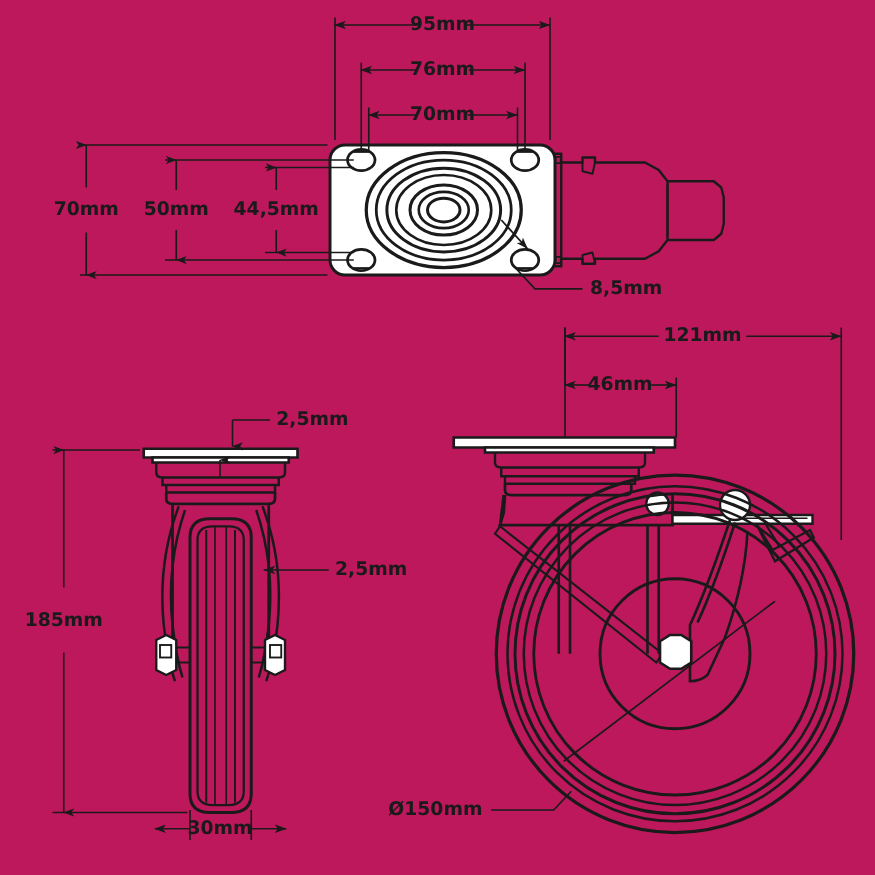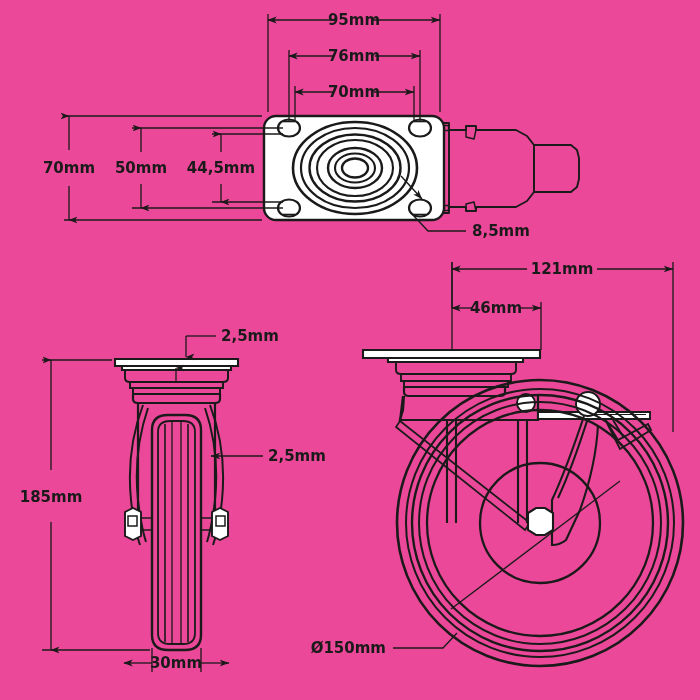--- a/index.html
+++ b/index.html
@@ -1,17 +1,17 @@
 <!DOCTYPE html>
 <html><head>
 <meta charset="utf-8">
 <style>
   html,body{margin:0;padding:0;background:#ffffff;}
   #root{
-    position:relative;width:700px;height:700px;background:#ec4899;
+    position:relative;width:700px;height:700px;background:#be185d;
     font-family:"DejaVu Sans","Liberation Sans",sans-serif;
     overflow:hidden;
   }
   svg{display:block;}
   .dimtext{
     font-family:"DejaVu Sans","Liberation Sans",sans-serif;
     font-size:15px;font-weight:700;fill:#1a1a1a;
     dominant-baseline:middle;
   }
   .dt-mid{text-anchor:middle;}

